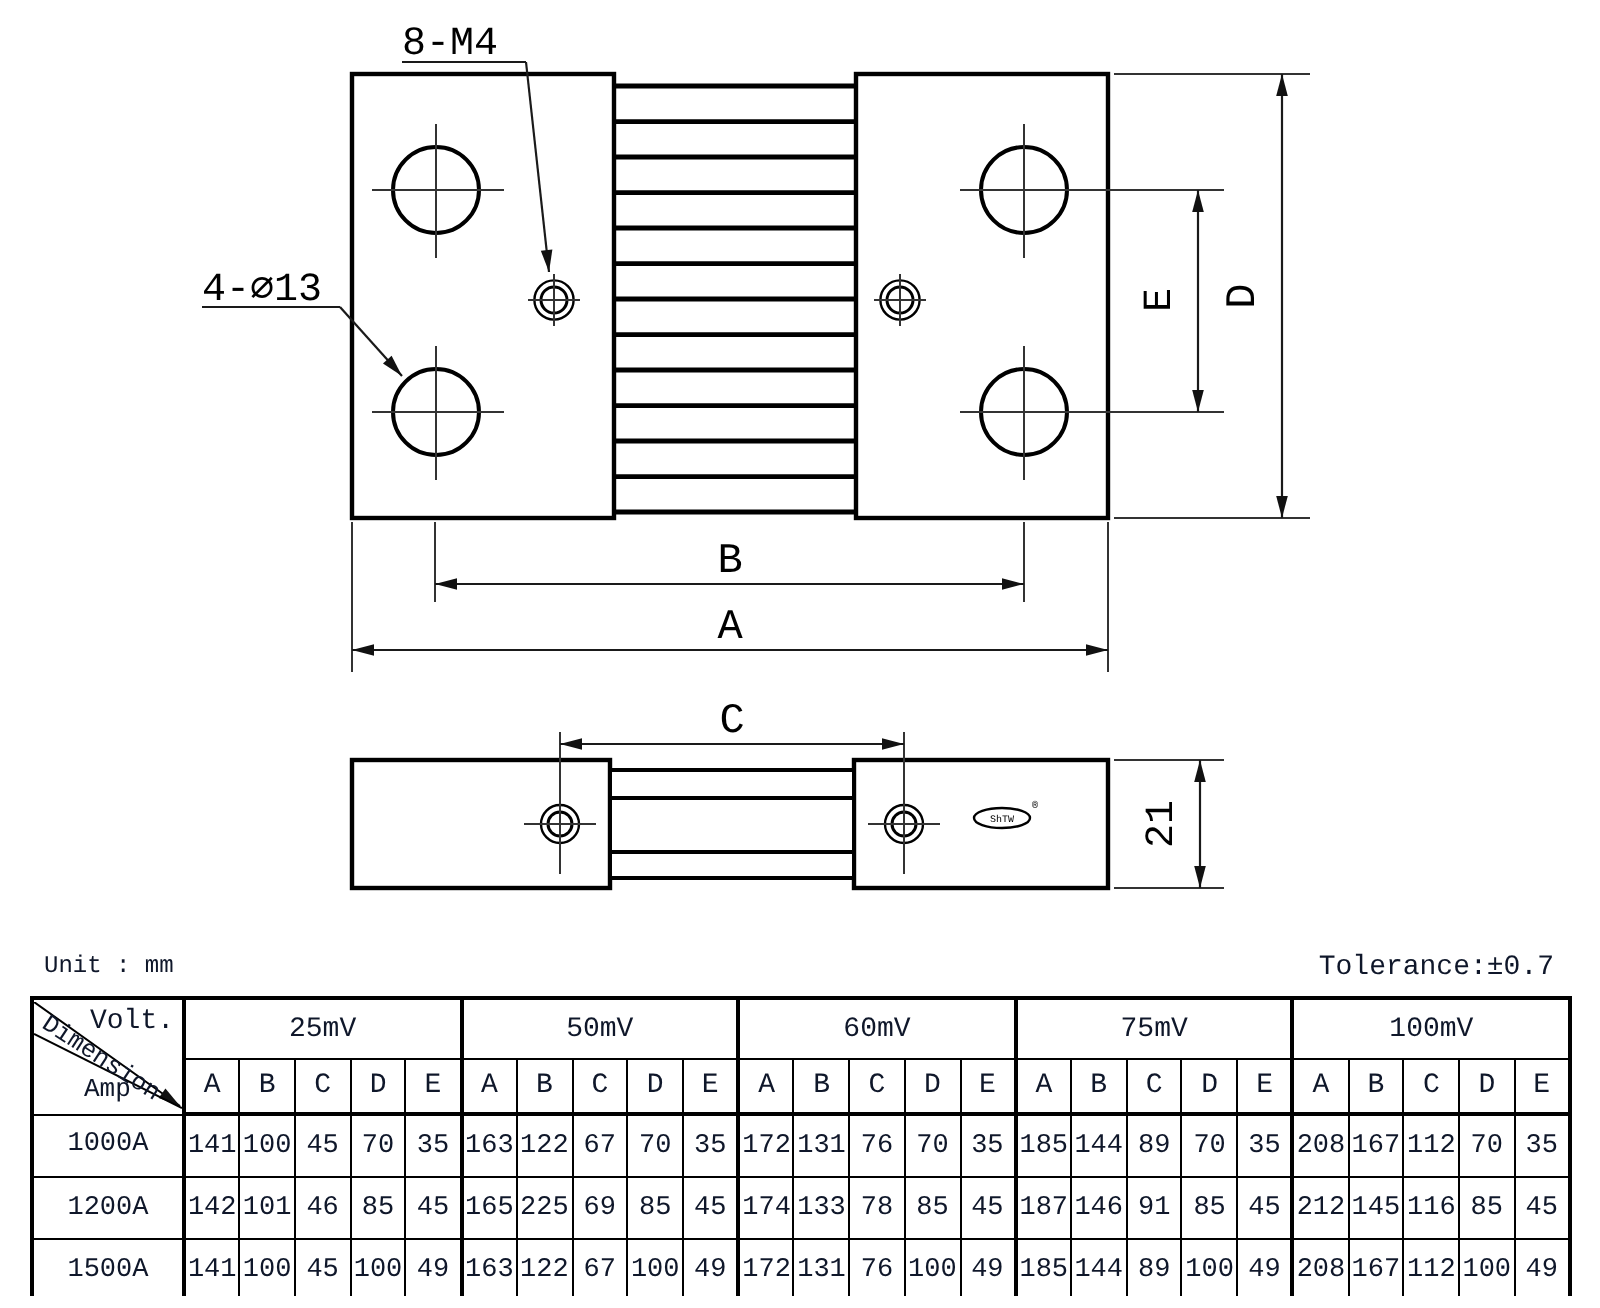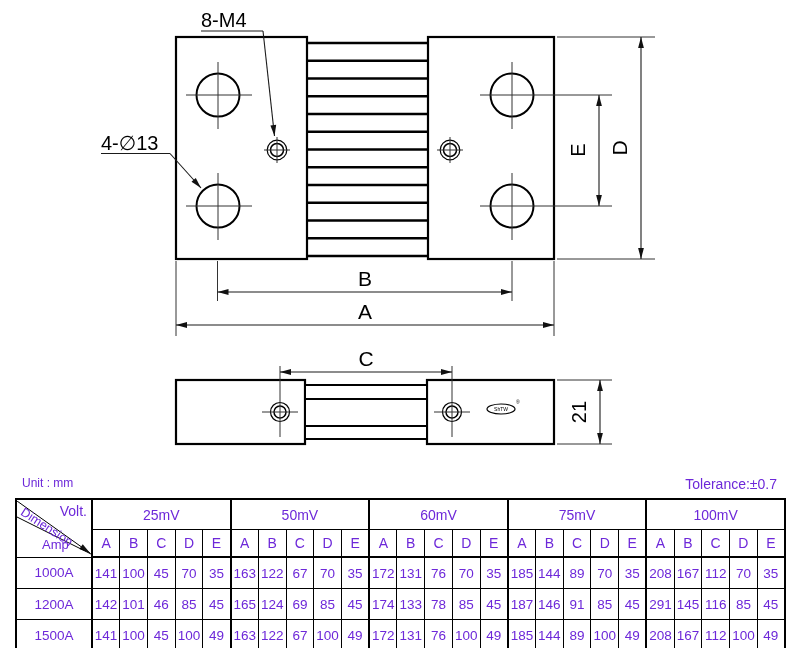--- a/index.html
+++ b/index.html
@@ -1,18 +1,18 @@
 <!DOCTYPE html>
 <html><head>
 <meta charset="utf-8">
 <style>
   html,body{margin:0;padding:0;background:#fff;}
   #stage{
     position:relative;width:800px;height:648px;background:#ffffff;
-    font-family:Liberation Sans, sans-serif;color:#6d28d9;overflow:hidden;
+    font-family:Liberation Mono, monospace;color:#0f172a;overflow:hidden;
   }
   svg{display:block;}
   
   .part   {fill:none;stroke:#000;stroke-width:2.2;}
   .strip  {stroke:#000;stroke-width:2.4;}
   .inner  {stroke:#000;stroke-width:2;}
   .hole   {fill:none;stroke:#000;stroke-width:2;}
   .shole  {fill:none;stroke:#000;stroke-width:1.5;}
   .sholeo {fill:none;stroke:#000;stroke-width:1.2;}
   .cl     {stroke:#333;stroke-width:1;}
@@ -282,35 +282,35 @@
           <td>35</td>
         </tr>
         <tr>
           <td>1200A</td>
           <td class="gsep">142</td>
           <td>101</td>
           <td>46</td>
           <td>85</td>
           <td>45</td>
           <td class="gsep">165</td>
-          <td>124</td>
+          <td>225</td>
           <td>69</td>
           <td>85</td>
           <td>45</td>
           <td class="gsep">174</td>
           <td>133</td>
           <td>78</td>
           <td>85</td>
           <td>45</td>
           <td class="gsep">187</td>
           <td>146</td>
           <td>91</td>
           <td>85</td>
           <td>45</td>
-          <td class="gsep">291</td>
+          <td class="gsep">212</td>
           <td>145</td>
           <td>116</td>
           <td>85</td>
           <td>45</td>
         </tr>
         <tr>
           <td>1500A</td>
           <td class="gsep">141</td>
           <td>100</td>
           <td>45</td>

